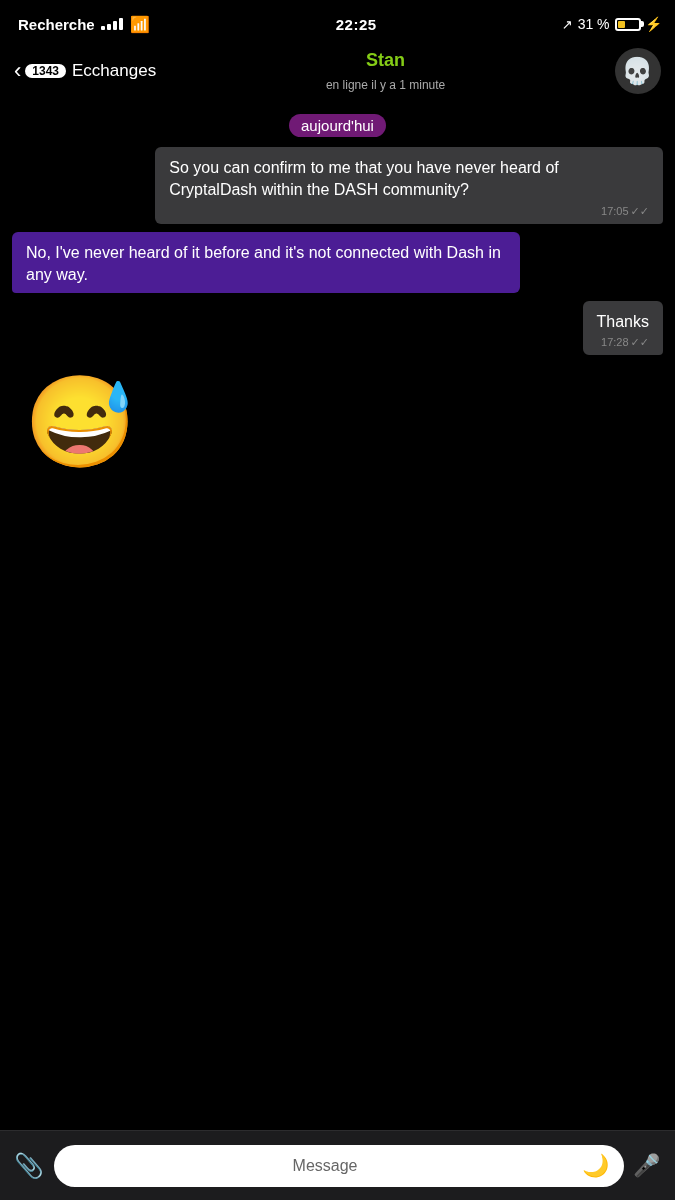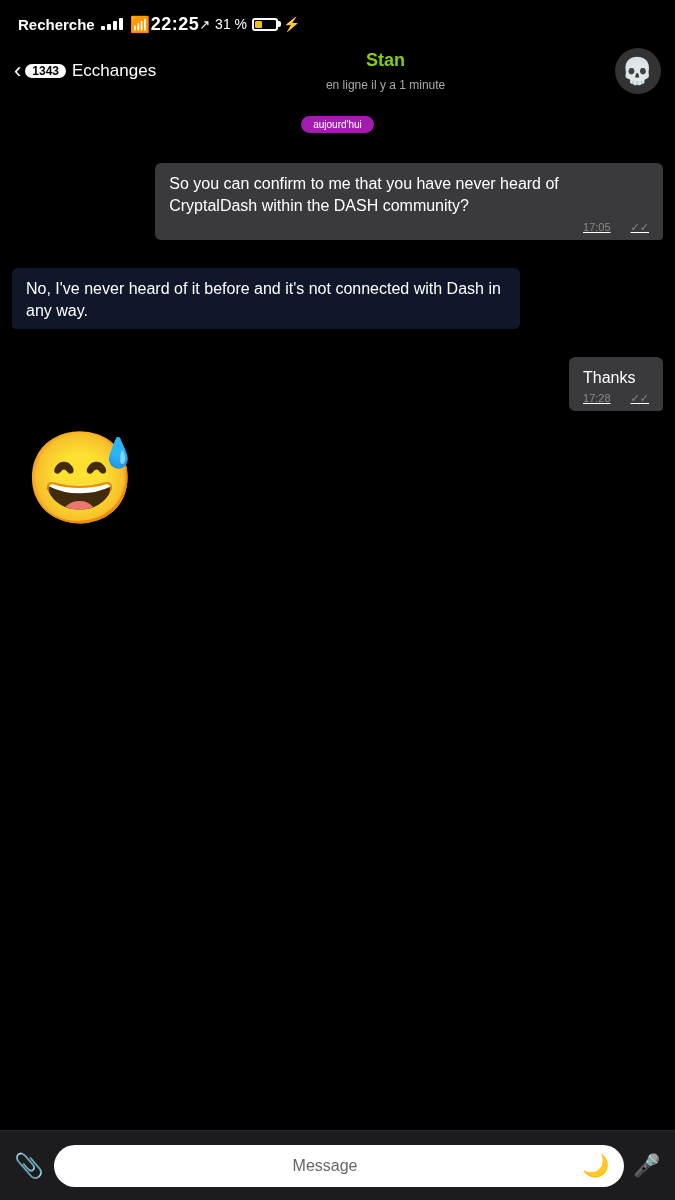--- a/index.html
+++ b/index.html
@@ -9,22 +9,23 @@
       height: 1200px;
       background: #000;
       font-family: -apple-system, 'Helvetica Neue', Arial, sans-serif;
       overflow: hidden;
       position: relative;
     }
 
     
     .status-bar {
       display: flex;
-      align-items: center;
-      padding: 10px 36px 6px 18px;
+      justify-content: space-between;
+      align-items: center;
+      padding: 10px 12px 6px 18px;
       background: #000;
       height: 44px;
     }
     .status-left {
       display: flex;
       align-items: center;
       gap: 4px;
       font-size: 15px;
       font-weight: 600;
       color: #fff;
@@ -38,21 +39,21 @@
     .signal-bars span {
       background: #fff;
       width: 4px;
       border-radius: 1px;
     }
     .wifi-icon {
       font-size: 16px;
       margin-left: 4px;
     }
     .status-center {
-      font-size: 18px;
+      font-size: 15px;
       font-weight: 600;
       color: #fff;
       letter-spacing: 0.5px;
     }
     .status-right {
       display: flex;
       align-items: center;
       gap: 5px;
       font-size: 14px;
       color: #fff;
@@ -155,23 +156,23 @@
       background: #000;
       overflow-y: auto;
       height: calc(1200px - 44px - 70px - 70px);
     }
 
     .date-divider {
       text-align: center;
       margin: 10px 0;
     }
     .date-pill {
-      background: #a21caf;
-      color: #fff;
-      font-size: 10px;
+      background: #701a75;
+      color: #fff;
+      font-size: 15px;
       border-radius: 12px;
       padding: 3px 12px;
       display: inline-block;
     }
 
     .message-row {
       display: flex;
       margin-bottom: 8px;
     }
     .message-row.sent {
@@ -180,44 +181,42 @@
     .message-row.received {
       justify-content: flex-start;
     }
 
     .bubble {
       max-width: 78%;
       border-radius: 6px;
       padding: 10px 14px 6px 14px;
       position: relative;
       word-wrap: break-word;
-      margin-top: 20px;
     }
     .bubble.received {
-      background: #0f172a;
+      background: #4c1d95;
       color: #fff;
       border-bottom-left-radius: 4px;
     }
     .bubble.sent {
       background: #3a3a3c;
       color: #fff;
       border-bottom-right-radius: 4px;
     }
     .bubble-text {
       font-size: 16px;
       line-height: 1.4;
       color: #fff;
     }
     .bubble-meta {
       display: flex;
       justify-content: flex-end;
       align-items: center;
-      gap: 20px;
+      gap: 2px;
       margin-top: 3px;
-      text-decoration: underline;
     }
     .bubble-time {
       font-size: 11px;
       color: #888;
     }
     .bubble-check {
       font-size: 11px;
       color: #888;
     }
 

